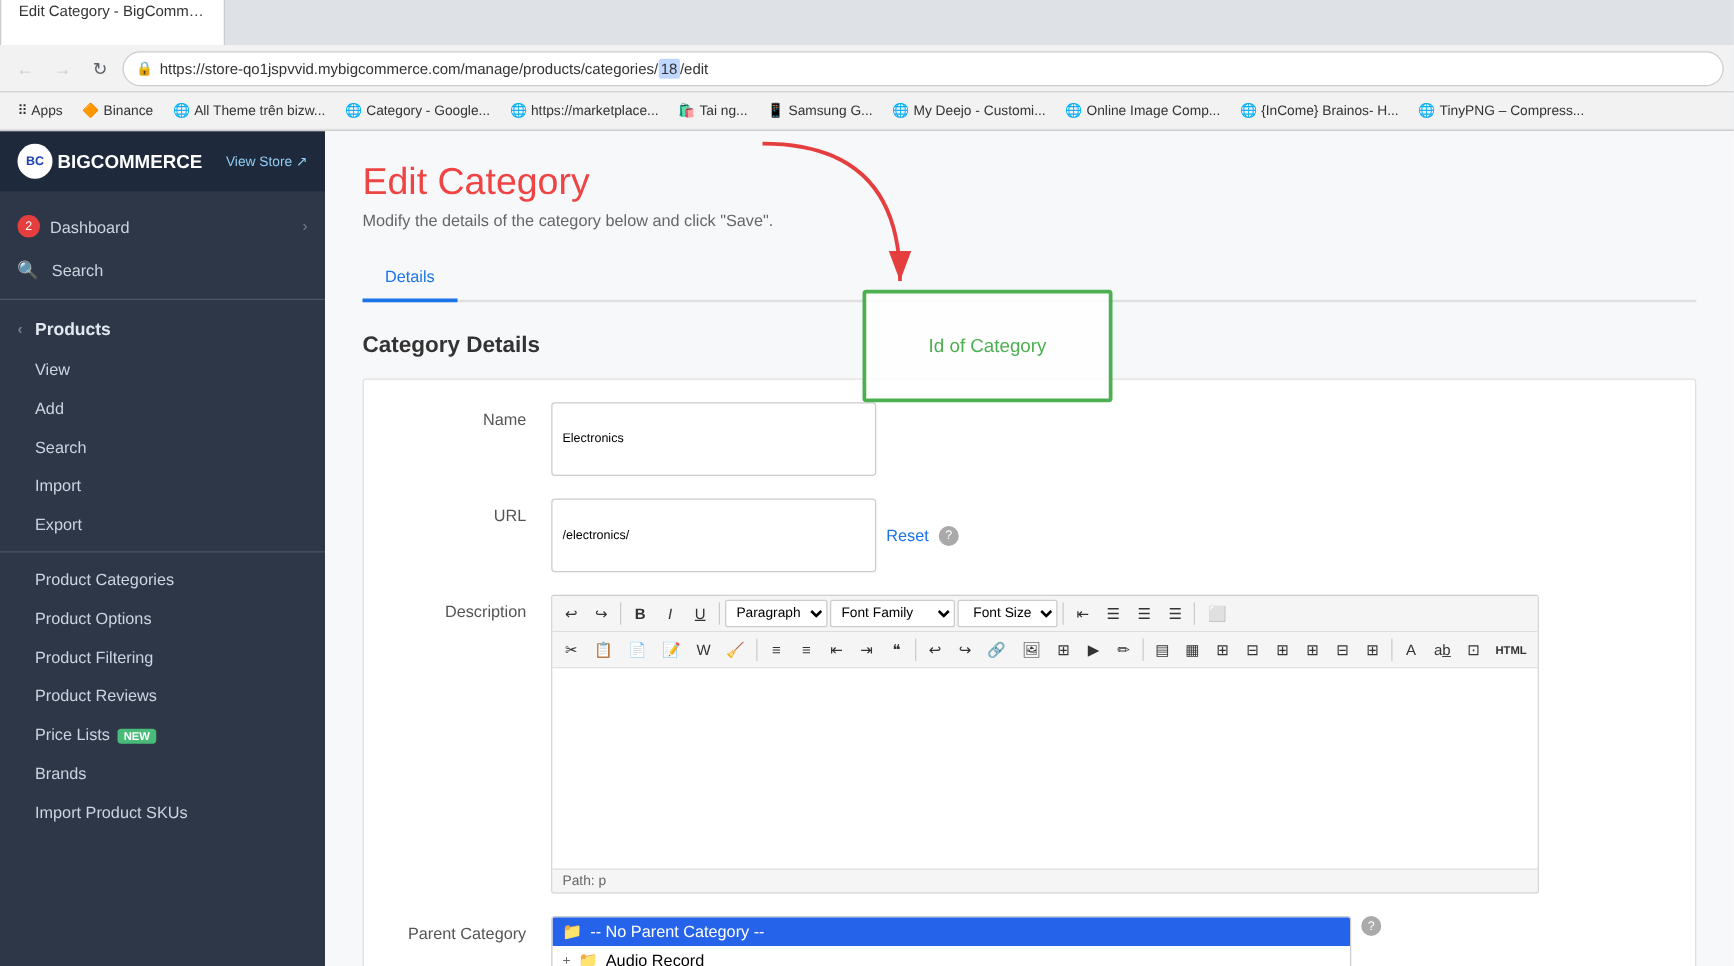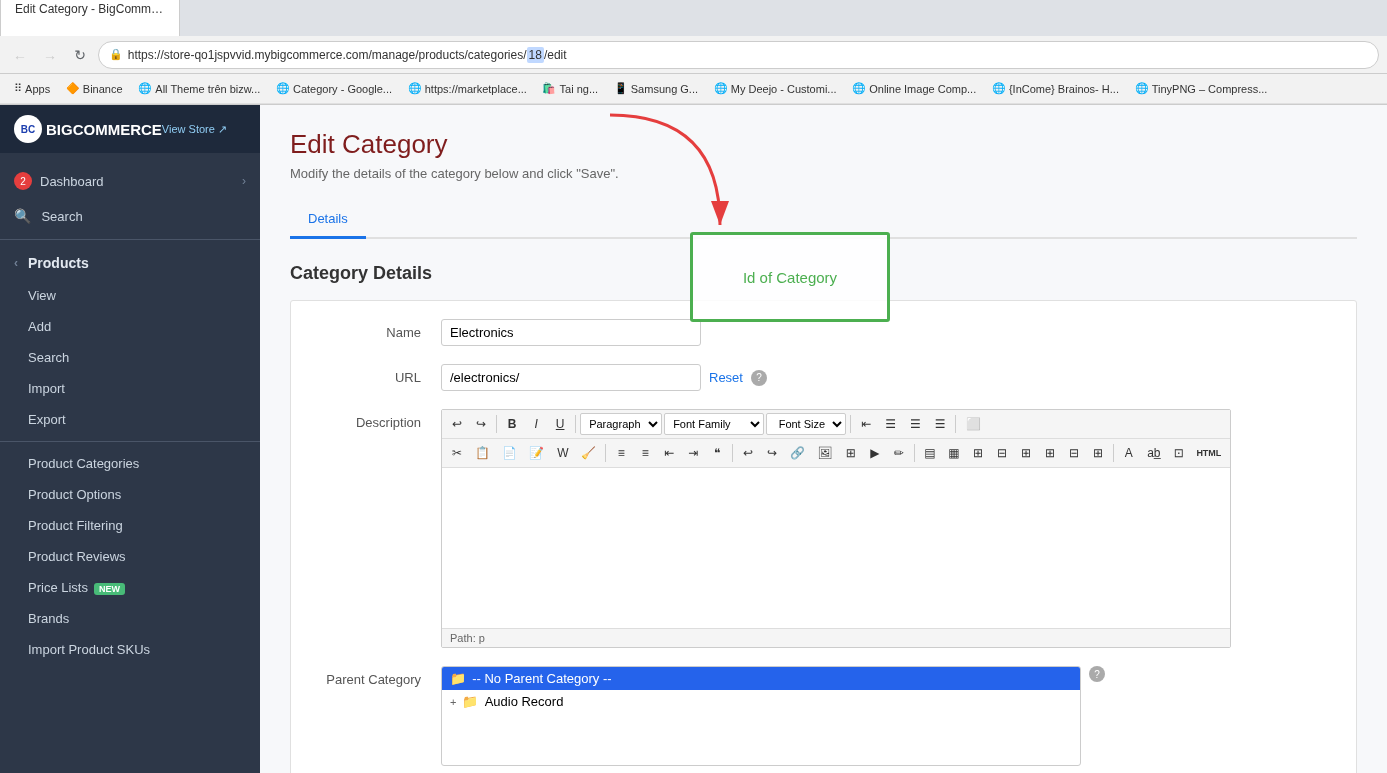--- a/index.html
+++ b/index.html
@@ -100,21 +100,21 @@
       background: #2d3748;
       color: #fff;
       display: flex;
       flex-direction: column;
       flex-shrink: 0;
       overflow-y: auto;
     }
     .sidebar-header {
       display: flex;
       align-items: center;
-      justify-content: flex-start;
+      justify-content: space-between;
       padding: 10px 14px;
       background: #1e293b;
     }
     .view-store-link { font-size: 11px; color: #90cdf4; cursor: pointer; }
     .sidebar-nav { padding: 10px 0; }
     .sidebar-section-item {
       display: flex; align-items: center;
       padding: 9px 14px;
       cursor: pointer;
       color: #cbd5e0;
@@ -158,23 +158,23 @@
 
     
     .main-content {
       flex: 1;
       background: #f7f8fa;
       overflow-y: auto;
       padding: 24px 30px;
       position: relative;
     }
     .page-title {
-      font-size: 26px;
+      font-size: 30px;
       font-weight: 400;
-      color: #7f1d1d;
+      color: #ef4444;
       margin-bottom: 6px;
     }
     .page-subtitle {
       font-size: 13px;
       color: #666;
       margin-bottom: 20px;
     }
 
     
     .tabs-bar {
@@ -206,22 +206,22 @@
       text-align: right;
       padding-right: 20px;
       padding-top: 6px;
       color: #555;
       font-size: 13px;
       flex-shrink: 0;
     }
     .form-input {
       border: 1px solid #ccc;
       border-radius: 3px;
-      padding: 5px 8px;
-      font-size: 13px;
+      padding: 23px 8px;
+      font-size: 10px;
       width: 260px;
       outline: none;
     }
     .url-row { display: flex; align-items: center; gap: 8px; }
     .reset-link { color: #1a73e8; cursor: pointer; font-size: 13px; }
     .help-icon {
       width: 16px; height: 16px;
       border-radius: 50%;
       background: #aaa;
       color: #fff;

